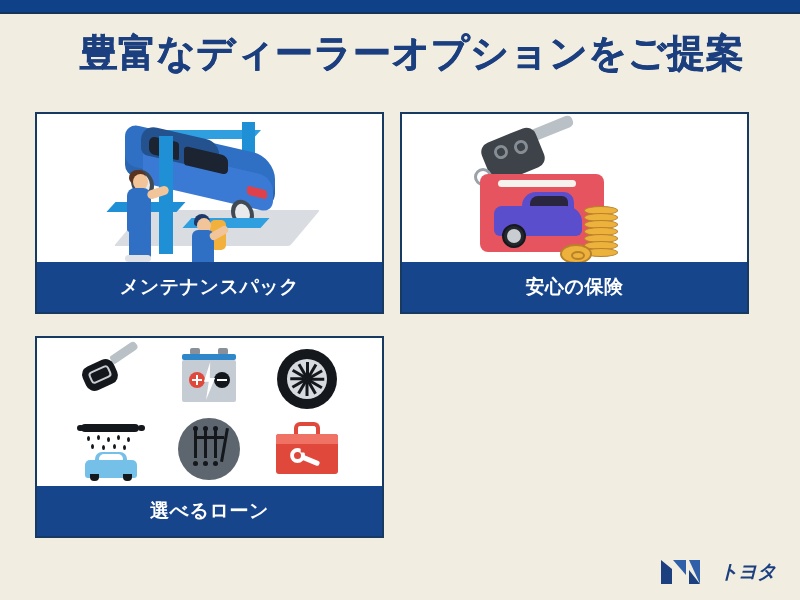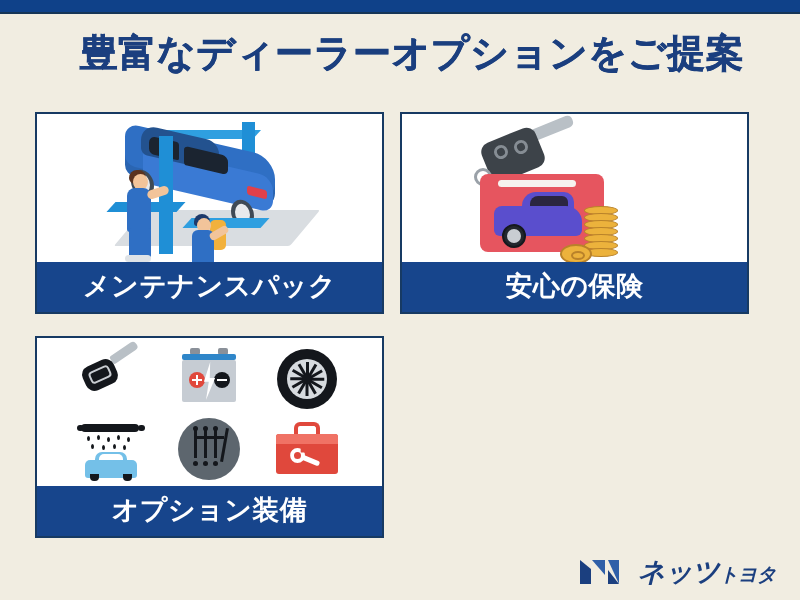--- a/index.html
+++ b/index.html
@@ -79,21 +79,21 @@
     flex: 1 1 auto;
     position: relative;
     background: #ffffff;
     overflow: hidden;
   }
 
   .card-label {
     flex: 0 0 50px;
     background: #17458c;
     color: #ffffff;
-    font-size: 27px;
+    font-size: 19px;
     font-weight: 900;
     display: flex;
     align-items: center;
     justify-content: center;
     letter-spacing: 0.5px;
     white-space: nowrap;
     line-height: 1;
     padding-bottom: 2px;
   }
 
@@ -570,33 +570,32 @@
             <span class="ic-tb-body"></span>
             <span class="ic-tb-lid"></span>
             <span class="ic-wrench">
               <span class="ic-wr-head"></span>
               <span class="ic-wr-arm"></span>
             </span>
           </div>
 
         </div>
       </div>
-      <div class="card-label">オプション装備</div>
+      <div class="card-label">選べるローン</div>
     </div>
 
   </div>
 
   <div class="footer">
     <svg class="logo-mark" viewBox="0 0 46 28">
       <polygon points="0,2 0,26 11,26 11,11" fill="#1b3f7f"></polygon>
       <polygon points="12,2 25,2 25,17" fill="#2f5fa8"></polygon>
       <polygon points="26,2 26,26 37,26 37,26 26,2" fill="none"></polygon>
       <polygon points="27,26 27,2 38,2 38,26" fill="none"></polygon>
       <polygon points="28,26 28,12 39,26" fill="#1b3f7f"></polygon>
       <polygon points="39,2 39,26 28,2" fill="#2f5fa8"></polygon>
     </svg>
     <div class="logo-text">
-      <span class="logo-t1">ネッツ</span>
       <span class="logo-t2">トヨタ</span>
     </div>
   </div>
 
 </div>
 
 </body></html>

